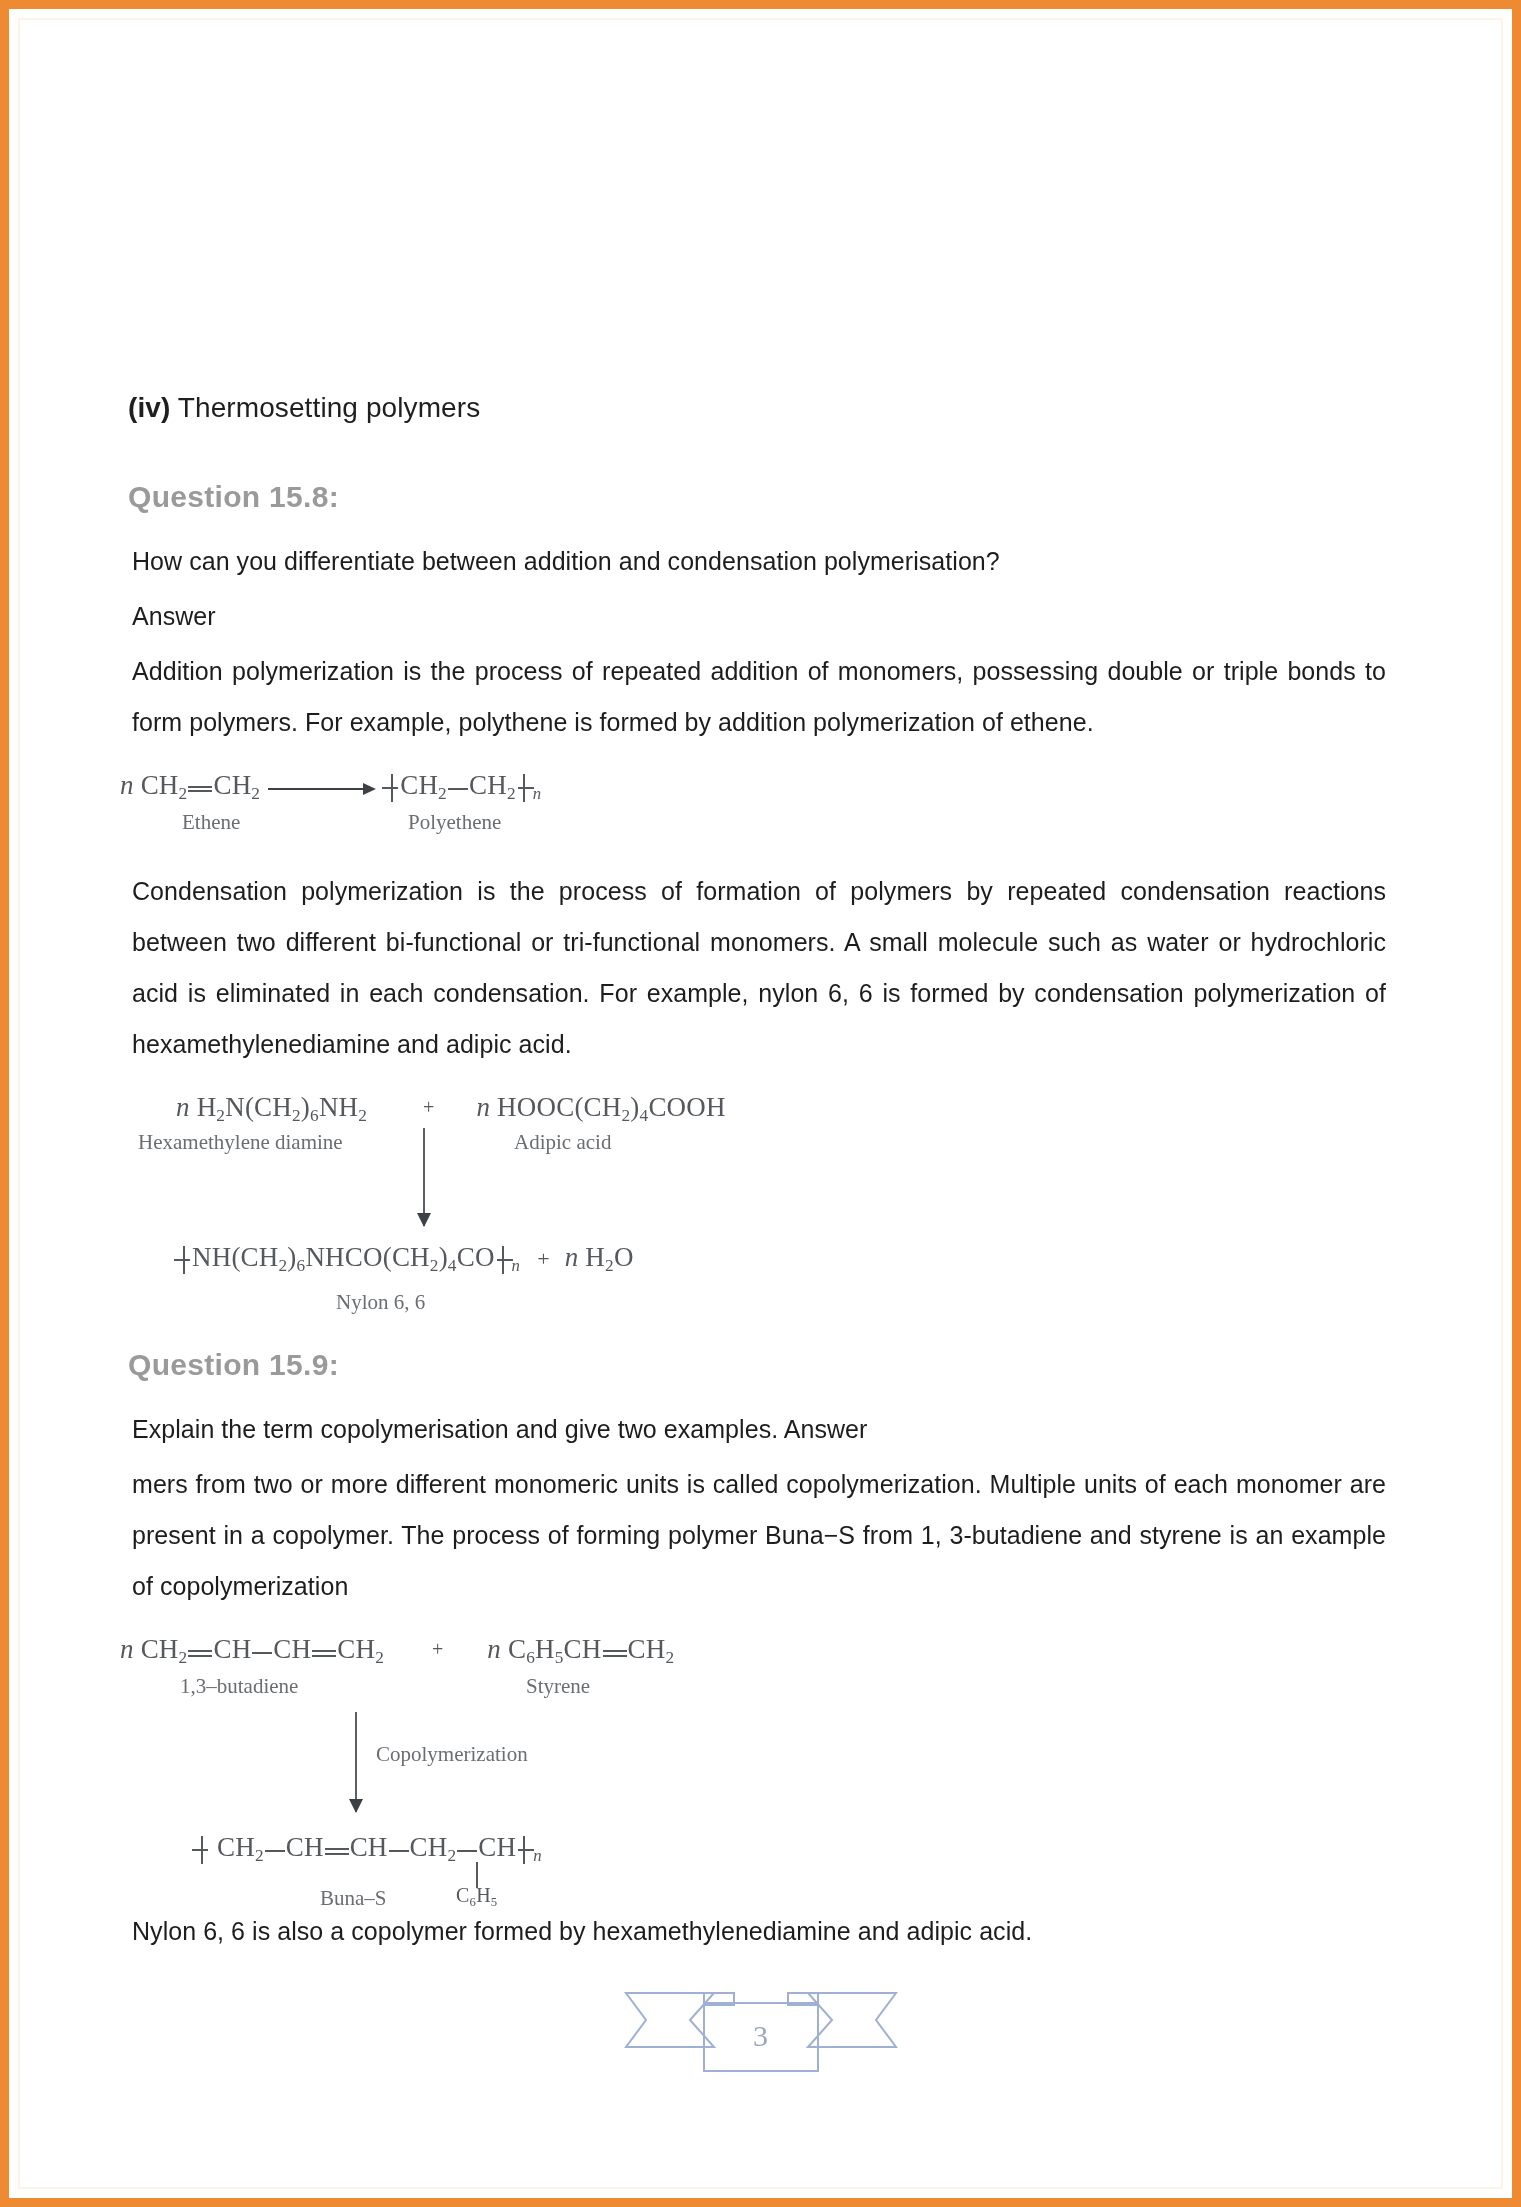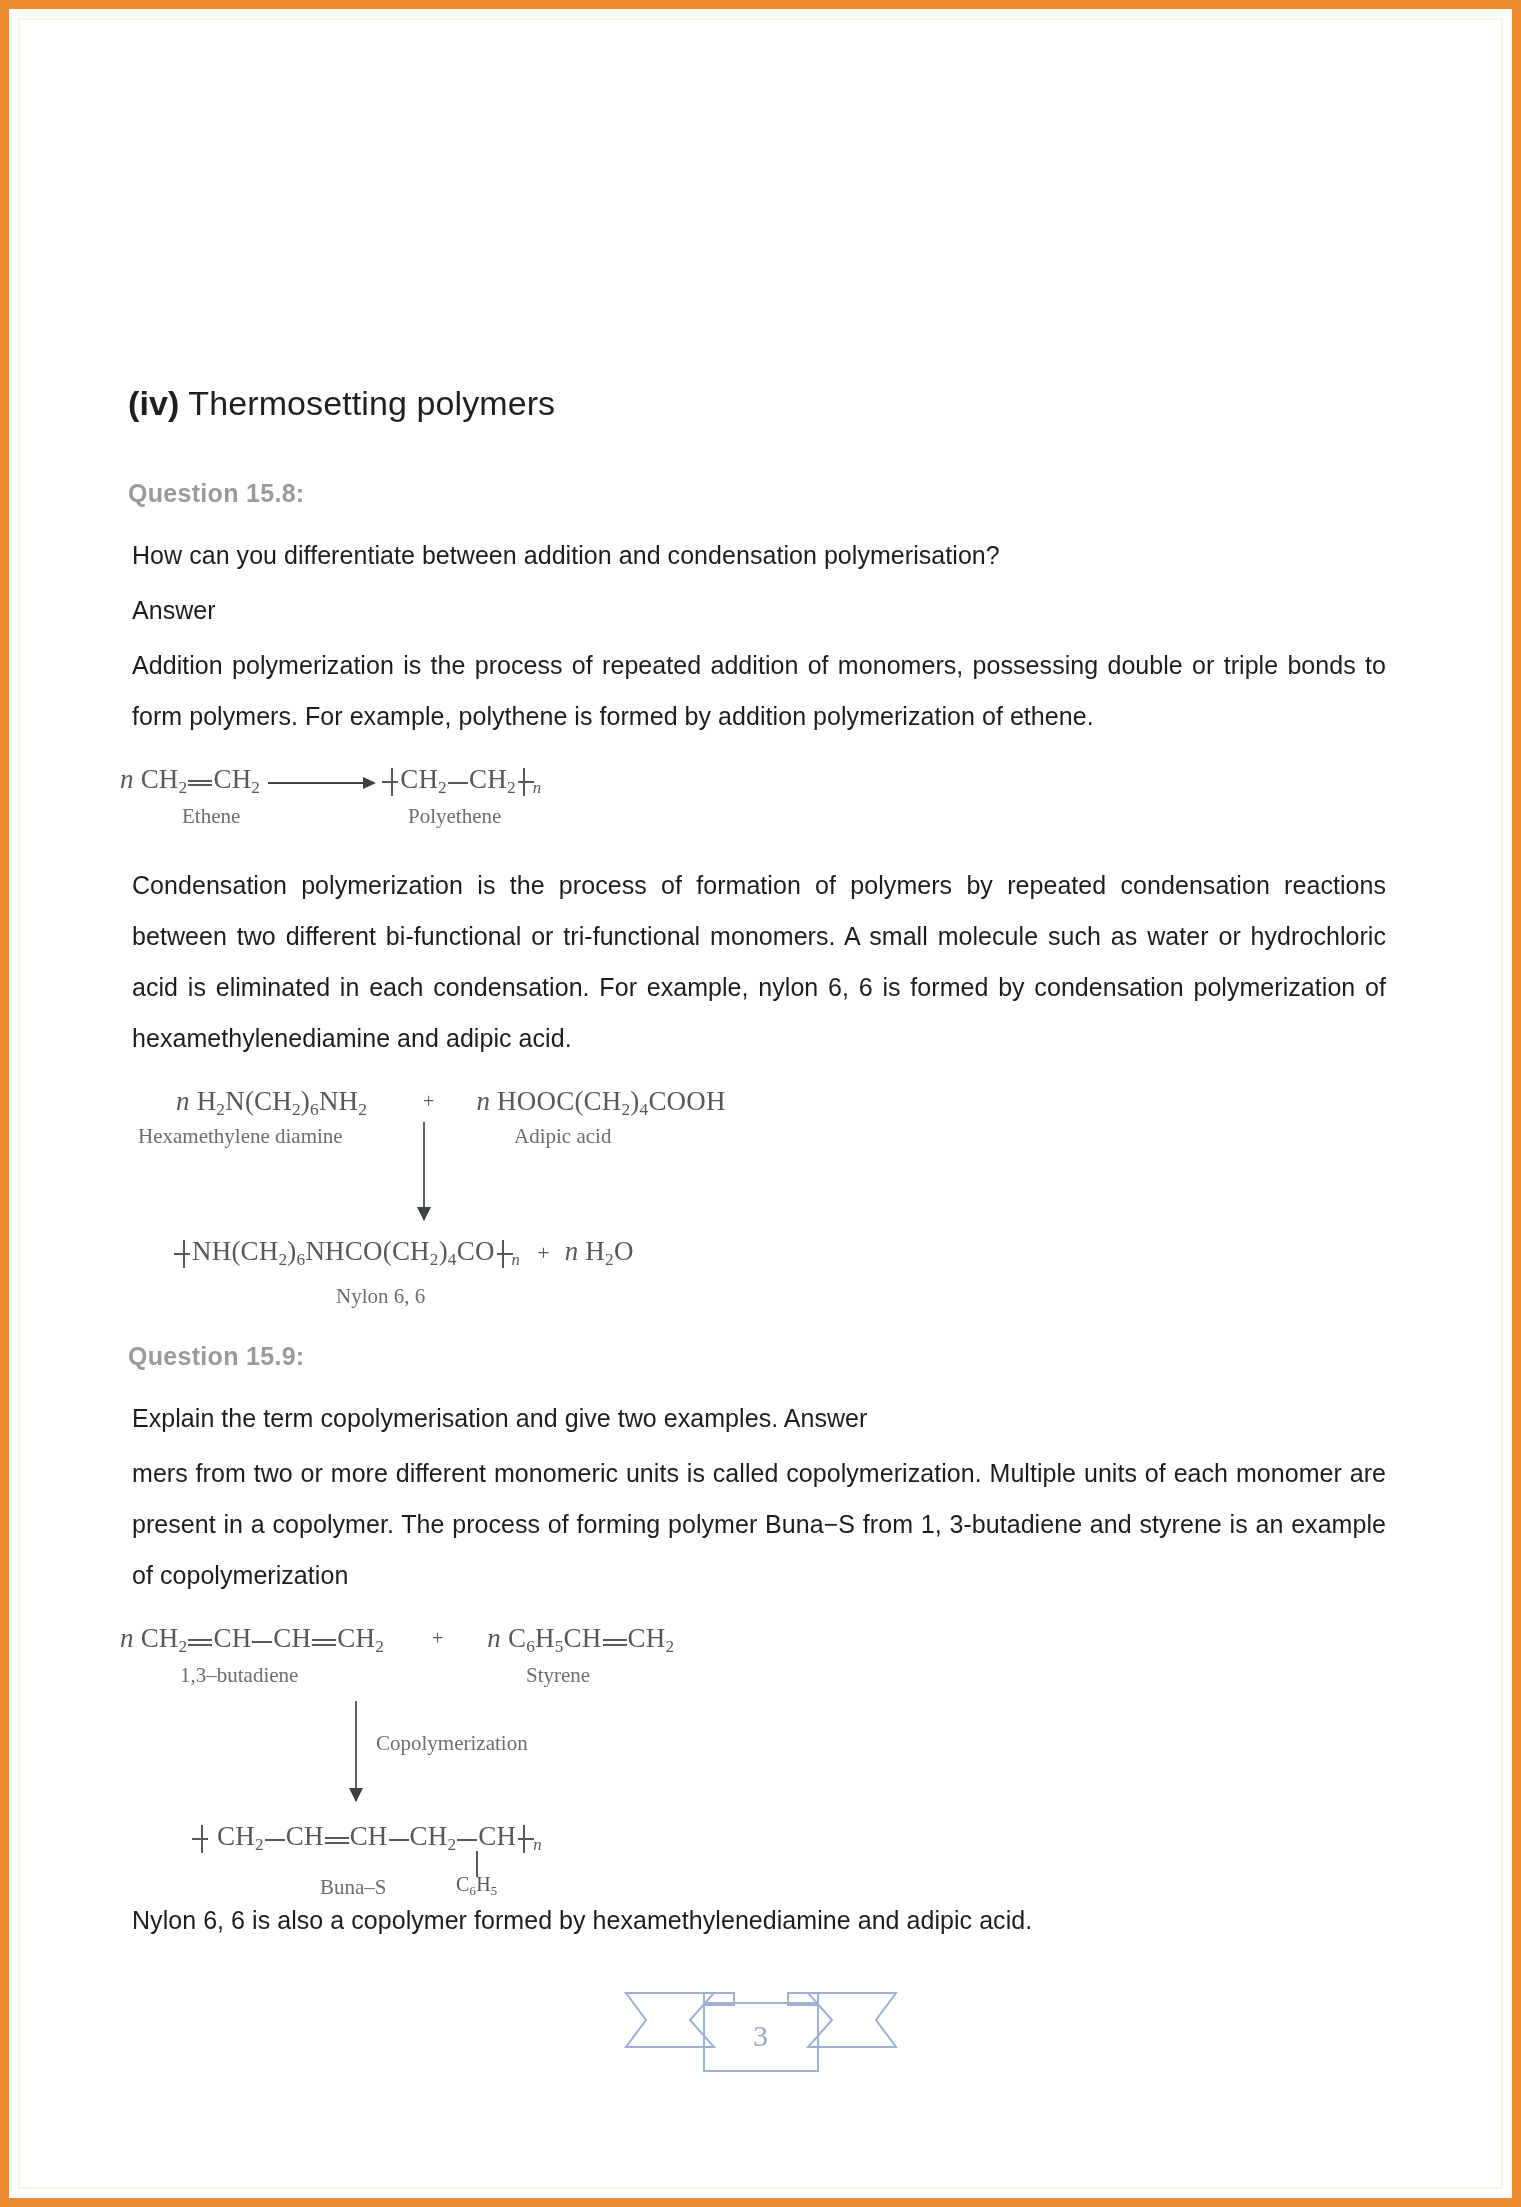--- a/index.html
+++ b/index.html
@@ -34,31 +34,31 @@
   
   .content {
     position: absolute;
     left: 128px;
     top: 380px;
     width: 1262px;
     box-sizing: border-box;
   }
 
   .sub-heading {
-    font-size: 34px;
+    font-size: 28px;
     color: #1f1f1f;
-    margin: 4px 0 56px 0;
+    margin: 12px 0 56px 0;
     letter-spacing: 0.1px;
   }
   .sub-heading .roman {
     font-weight: bold;
   }
 
   .q-heading {
-    font-size: 25px;
+    font-size: 30px;
     font-weight: bold;
     color: #9a9a9a;
     margin: 0 0 22px 0;
     letter-spacing: 0.3px;
   }
 
   p.body {
     font-size: 25px;
     line-height: 51px;
     color: #1d1d1d;

